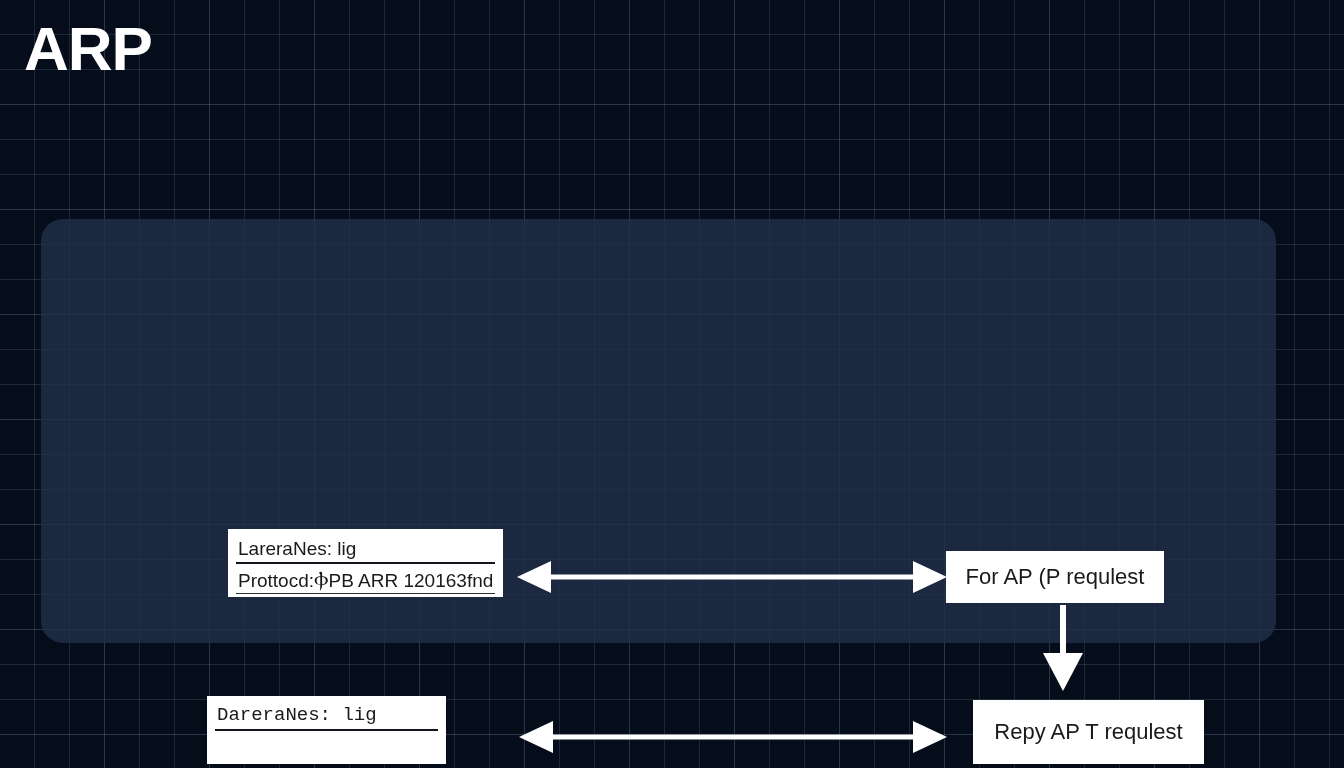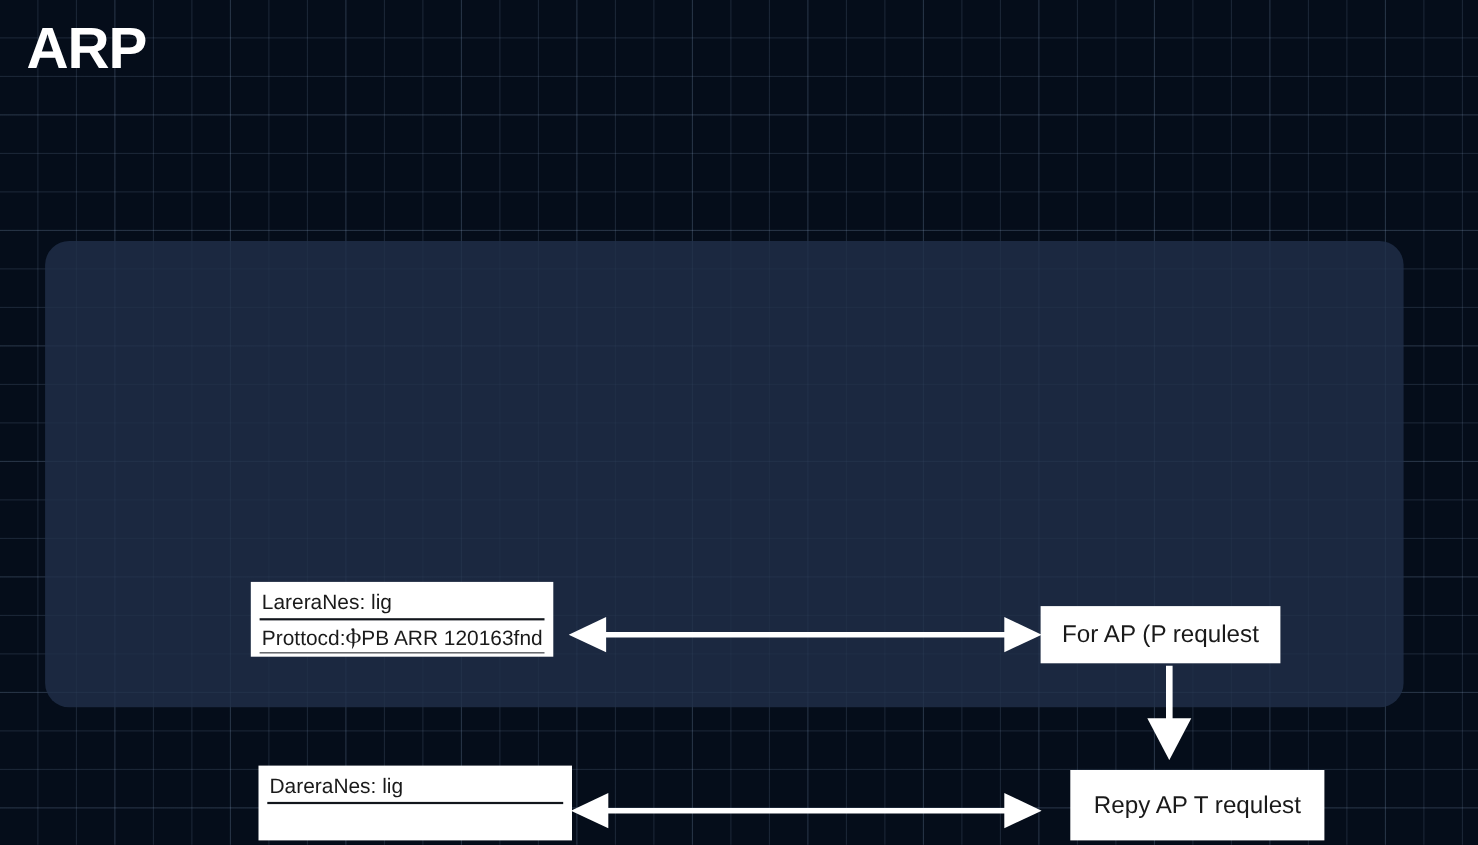--- a/index.html
+++ b/index.html
@@ -42,21 +42,21 @@
     background-size: 105px 105px;
     background-position: -1px -1px;
     pointer-events: none;
   }
 
   
   #page-title {
     position: absolute;
     left: 24px;
     top: 18px;
-    font-size: 53px;
+    font-size: 62px;
     font-weight: bold;
     color: #ffffff;
     letter-spacing: -1px;
     line-height: 1;
     white-space: nowrap;
   }
 
   
   #diagram-panel {
     position: absolute;
@@ -94,24 +94,25 @@
   }
 
   
   #arp-table-request {
     left: 187px;
     top: 310px;
     width: 275px;
     height: 68px;
   }
   #arp-table-reply {
-    left: 194px;
+    left: 166px;
     top: 477px;
-    width: 285px;
+    width: 239px;
     height: 68px;
+    font-family: Liberation Mono, monospace;
   }
   .info-box .row.r1 { height: 28px; margin-top: 5px; }
   .info-box .row.r2 { height: 26px; margin-top: 3px; }
 
   
   .label-box {
     position: absolute;
     background: #ffffff;
     color: #1a1a1a;
     font-size: 22px;

